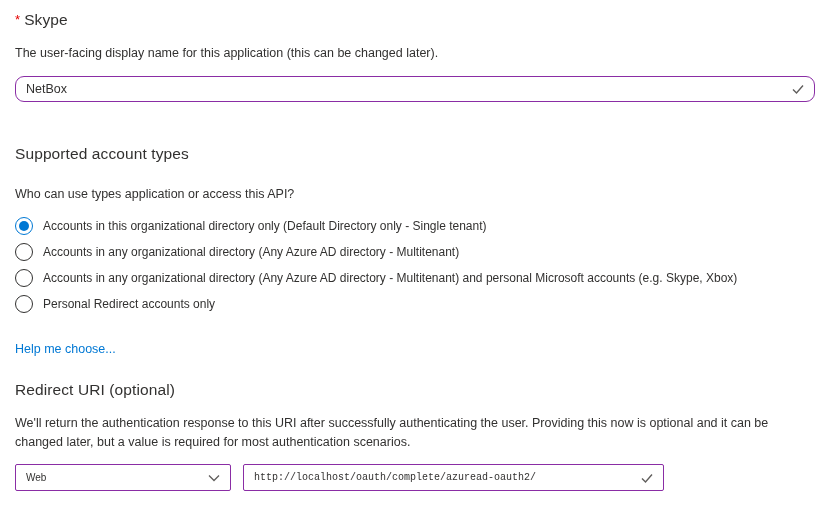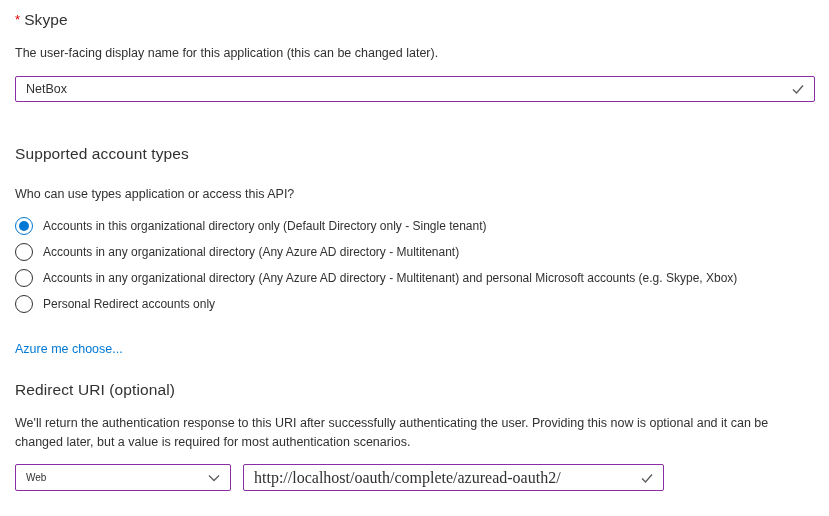--- a/index.html
+++ b/index.html
@@ -31,21 +31,21 @@
   }
 
   
   .name-desc { margin-top: 15px; }
   .text-field {
     position: relative;
     margin-top: 13px;
     width: 800px;
     height: 26px;
     border: 1px solid #8a2da5;
-    border-radius: 2px;
+    border-radius: 9px;
     background: #fff;
     display: flex;
     align-items: center;
   }
   .text-field input {
     flex: 1;
     border: none;
     outline: none;
     background: transparent;
     font-family: inherit;
@@ -142,22 +142,22 @@
     border-radius: 2px;
     background: #fff;
     display: flex;
     align-items: center;
   }
   .uri-field input {
     flex: 1;
     border: none;
     outline: none;
     background: transparent;
-    font-family: Liberation Serif, serif;
-    font-size: 16px;
+    font-family: Liberation Mono, monospace;
+    font-size: 10px;
     color: #323130;
     padding: 0 26px 0 10px;
     height: 100%;
   }
 </style>
 </head>
 <body>
 
 <div class="page">
 
@@ -194,21 +194,21 @@
     <div class="radio-row">
       <span class="radio"></span>
       <span class="radio-label">Accounts in any organizational directory (Any Azure AD directory - Multitenant) and personal Microsoft accounts (e.g. Skype, Xbox)</span>
     </div>
     <div class="radio-row">
       <span class="radio"></span>
       <span class="radio-label">Personal Redirect accounts only</span>
     </div>
   </div>
 
-  <a class="help-link">Azure me choose...</a>
+  <a class="help-link">Help me choose...</a>
 
   
   <div class="section-title redirect-title">Redirect URI (optional)</div>
 
   <div class="desc redirect-desc">We'll return the authentication response to this URI after successfully authenticating the user. Providing this now is optional and it can be changed later, but a value is required for most authentication scenarios.</div>
 
   <div class="redirect-row">
     <div class="platform-select">
       <span>Web</span>
       <span class="chevron">

